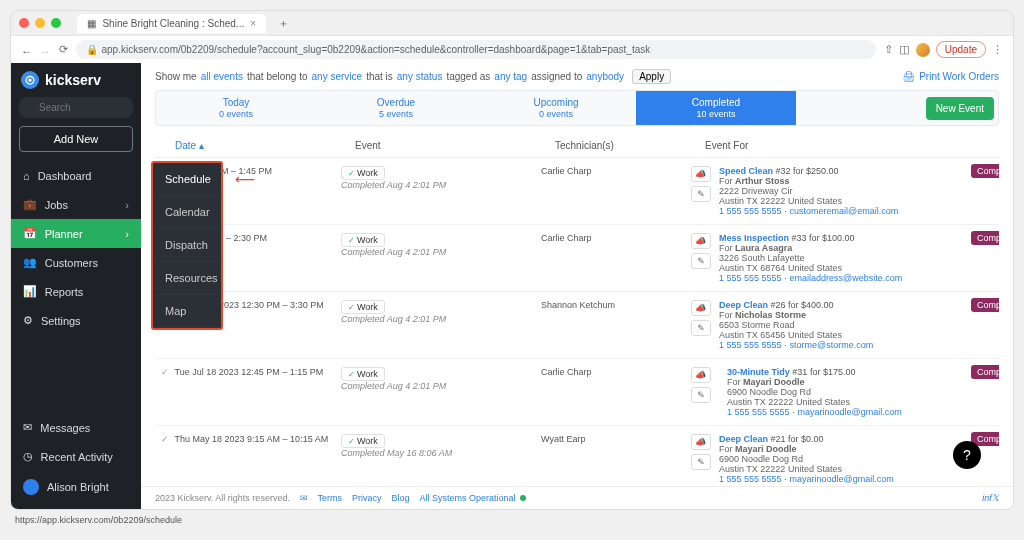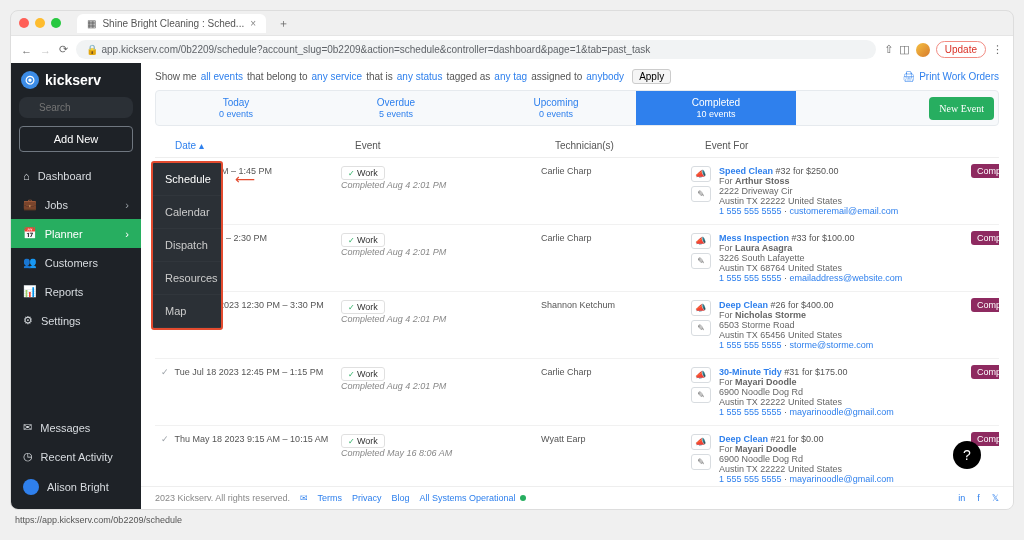--- a/index.html
+++ b/index.html
@@ -39,21 +39,21 @@
   .topbar a{color:#2f80ed;text-decoration:none;}
   .apply{border:1px solid #ccc;background:#f5f5f5;border-radius:3px;padding:1px 6px;font-size:10px;margin-left:4px;}
   .print{margin-left:auto;color:#2f80ed;display:flex;align-items:center;gap:4px;}
   .status-tabs{display:flex;background:#f7f9fb;border:1px solid #e6eaee;margin:0 14px;border-radius:4px;overflow:hidden;align-items:stretch;}
   .status-tab{flex:0 0 160px;text-align:center;padding:6px 0;font-size:10px;}
   .status-tab .title{color:#2f80ed;display:block;}
   .status-tab .sub{color:#2f80ed;font-size:9px;}
   .status-tab.completed{background:#2f80ed;color:#fff;}
   .status-tab.completed .title,.status-tab.completed .sub{color:#fff;}
   .status-spacer{flex:1;}
-  .new-event{background:#27ae60;color:#fff;border:none;border-radius:4px;padding:6px 10px;font-size:10px;margin-right:4px;align-self:center;font-family:Liberation Serif, serif;}
+  .new-event{background:#27ae60;color:#fff;border:none;border-radius:4px;padding:6px 10px;font-size:10px;margin-right:4px;align-self:center;}
   .table-head{display:grid;grid-template-columns:180px 200px 150px 280px 120px;padding:8px 20px 6px;font-size:10px;color:#555;border-bottom:1px solid #eee;margin:6px 14px 0;}
   .date-col a{color:#2f80ed;}
   .rows{overflow-y:auto;margin:0 14px;flex:1;}
   .row{display:grid;grid-template-columns:180px 200px 150px 280px 120px;padding:8px 6px;border-bottom:1px solid #f1f1f1;font-size:9px;color:#555;}
   .row .date{display:flex;gap:6px;align-items:flex-start;}
   .chk{color:#9aa0a6;}
   .badge-work{display:inline-block;border:1px solid #e0e0e0;border-radius:3px;padding:1px 6px;font-size:9px;color:#333;}
   .badge-work::before{content:"✓ ";color:#27ae60;font-size:8px;}
   .muted{color:#888;font-style:italic;}
   .job-title{color:#2f80ed;font-weight:600;}
@@ -62,21 +62,21 @@
   .email{color:#2f80ed;}
   .btn-col{display:flex;flex-direction:column;gap:4px;}
   .mini-btn{width:20px;height:16px;border:1px solid #d8dce0;border-radius:3px;background:#fff;color:#666;font-size:9px;display:flex;align-items:center;justify-content:center;}
   .complete{background:#8e2a60;color:#fff;border-radius:3px;padding:2px 6px;font-size:9px;align-self:flex-start;}
   .act-col{display:flex;justify-content:space-between;align-items:flex-start;}
   .footer{border-top:1px solid #eee;padding:6px 14px;display:flex;align-items:center;font-size:9px;color:#888;gap:10px;}
   .footer a{color:#2f80ed;text-decoration:none;}
   .dot-green{width:6px;height:6px;border-radius:50%;background:#27ae60;display:inline-block;margin-left:4px;}
   .fab{position:absolute;right:32px;bottom:40px;width:28px;height:28px;border-radius:50%;background:#000;color:#fff;display:flex;align-items:center;justify-content:center;font-size:14px;}
   .status-link{position:absolute;left:12px;bottom:14px;font-size:9px;color:#555;background:#f0f0f0;padding:1px 3px;}
-  .social{margin-left:auto;display:flex;gap:12px;color:#2f80ed;}
+  .social{margin-left:auto;display:flex;gap:0;color:#2f80ed;font-style:italic;}
 </style>
 </head>
 <body>
 
 <div class="chrome-frame">
   <div class="chrome-top">
     <div class="dot red"></div>
     <div class="dot yel"></div>
     <div class="dot grn"></div>
     <div class="tab">
@@ -291,21 +291,21 @@
       <span class="badge-work">Work</span><br>
       
       <span class="muted">Completed Aug 4 2:01 PM</span>
     </div>
     <div>Carlie Charp</div>
     <div class="act-col">
       <div class="btn-col">
         <div class="mini-btn">📣</div>
         <div class="mini-btn">✎</div>
       </div>
-      <div style="flex:1;margin-left:8px;">
+      <div style="flex:1;margin-left:16px;">
         <span class="job-title">30-Minute Tidy</span> <span>#31</span> for <span>$175.00</span><br>
         <span class="job-meta">For <b>Mayari Doodle</b></span><br>
         <span class="job-meta">6900 Noodle Dog Rd</span><br>
         <span class="job-meta">Austin TX 22222 United States</span><br>
         <span class="phone">1 555 555 5555</span> · <span class="email">mayarinoodle@gmail.com</span>
       </div>
     </div>
     <div><span class="complete">Complete</span></div>
   </div>
           <div class="row">

